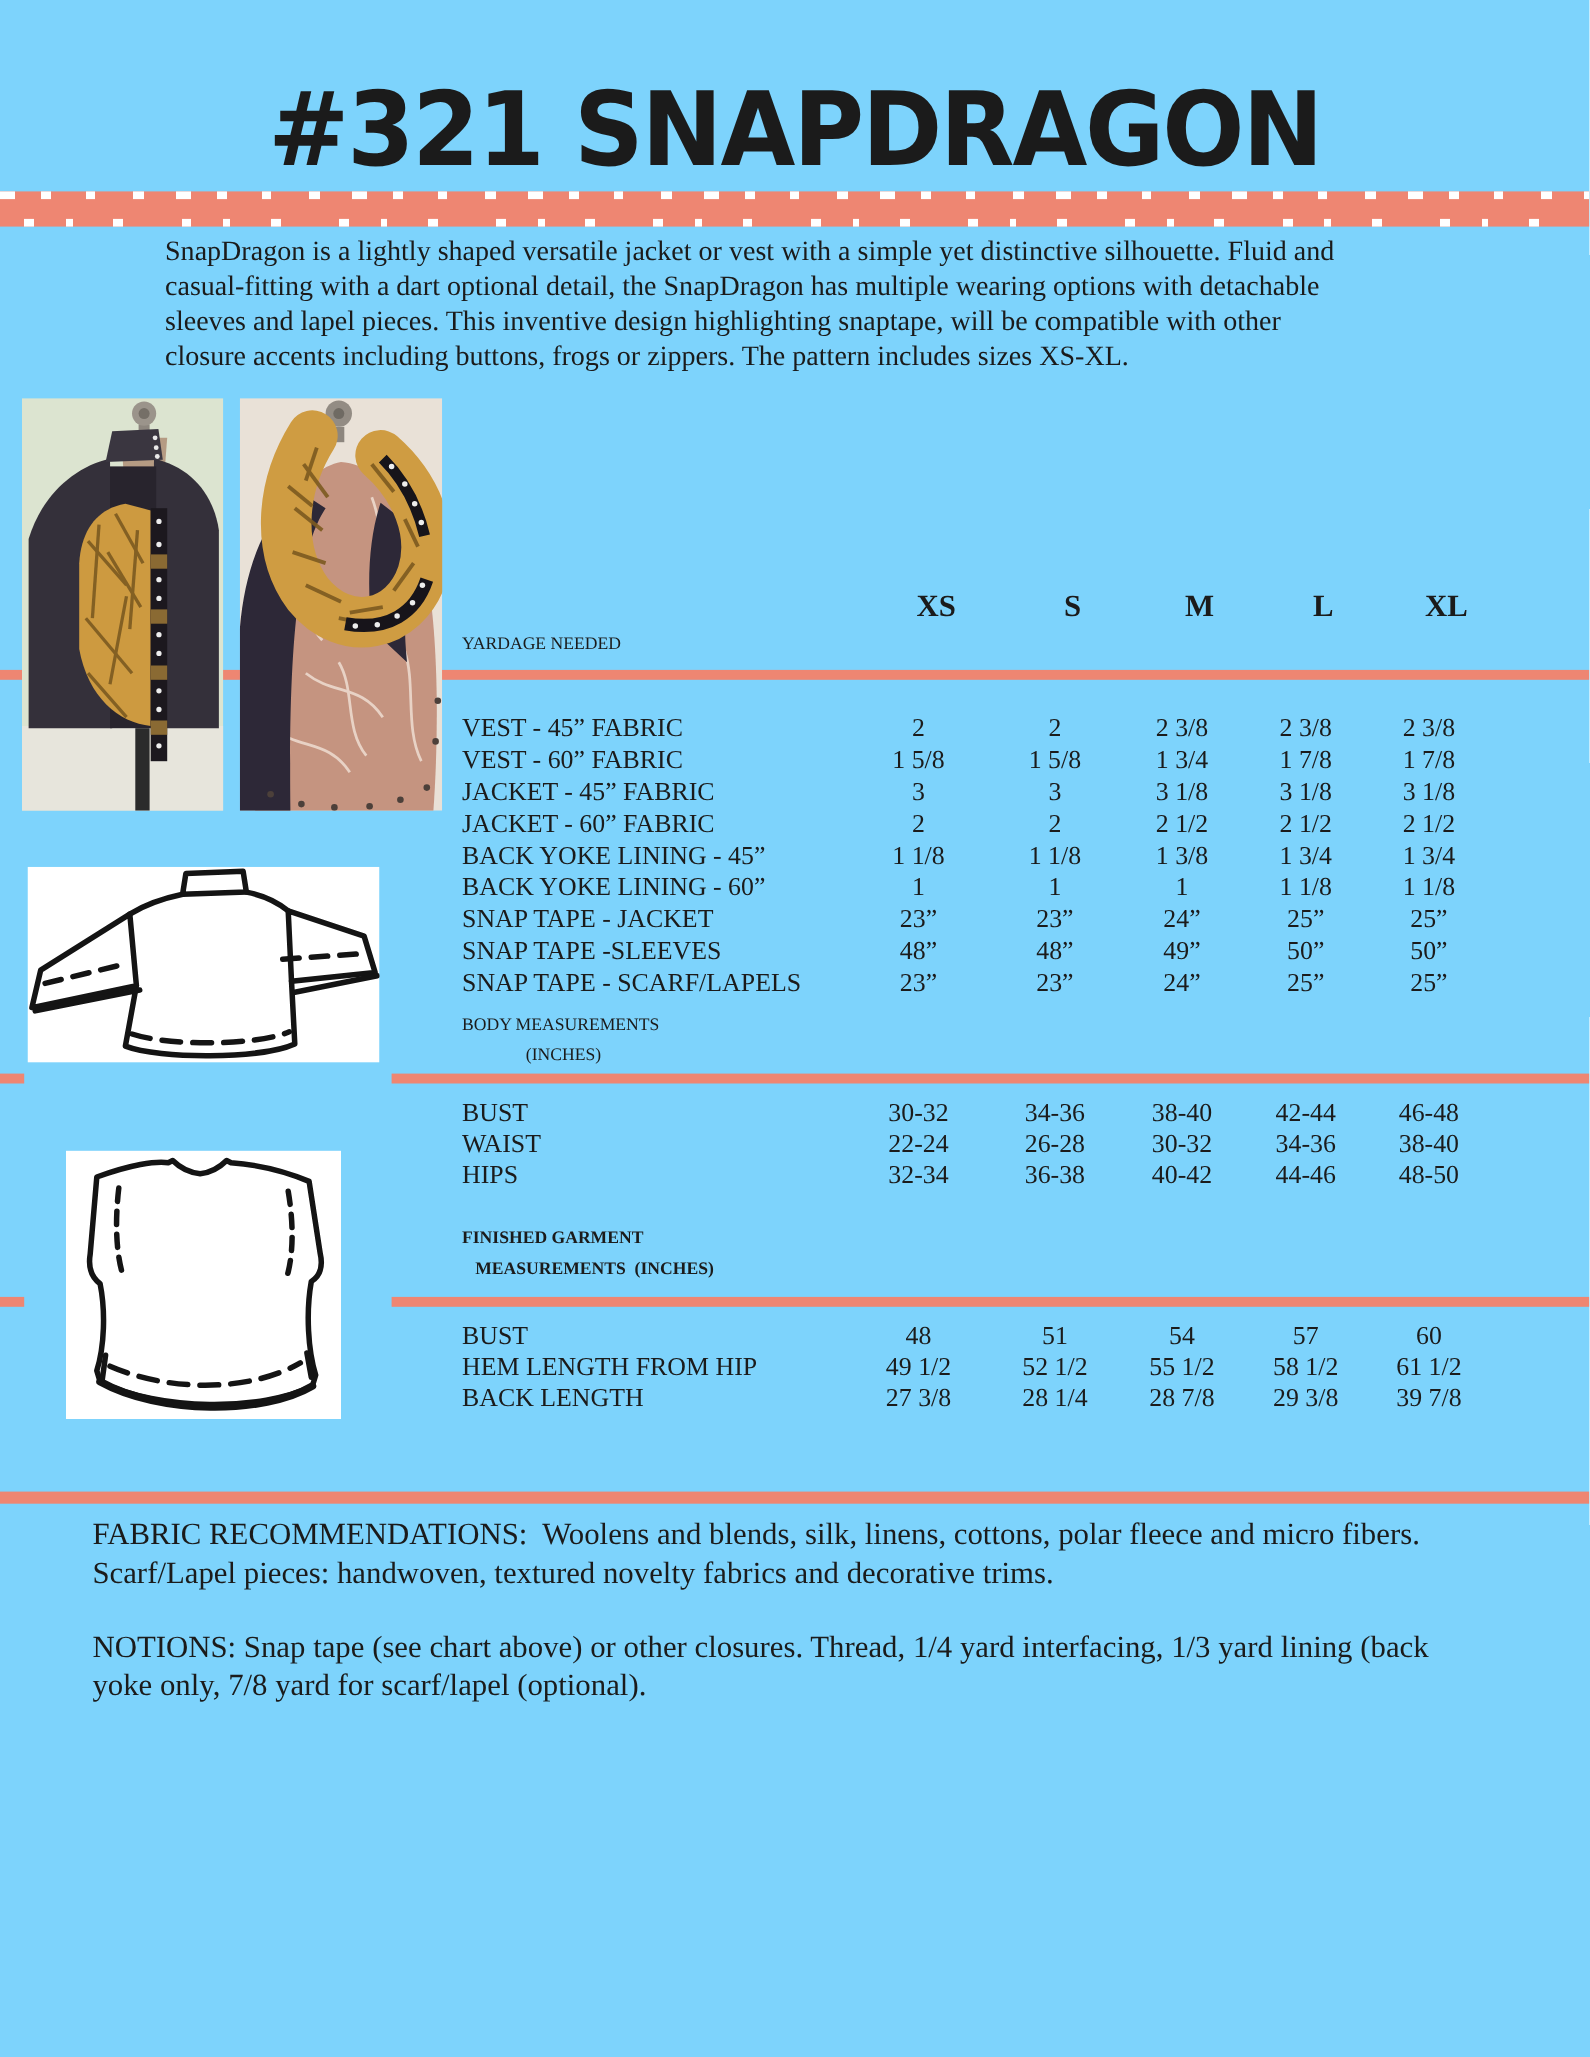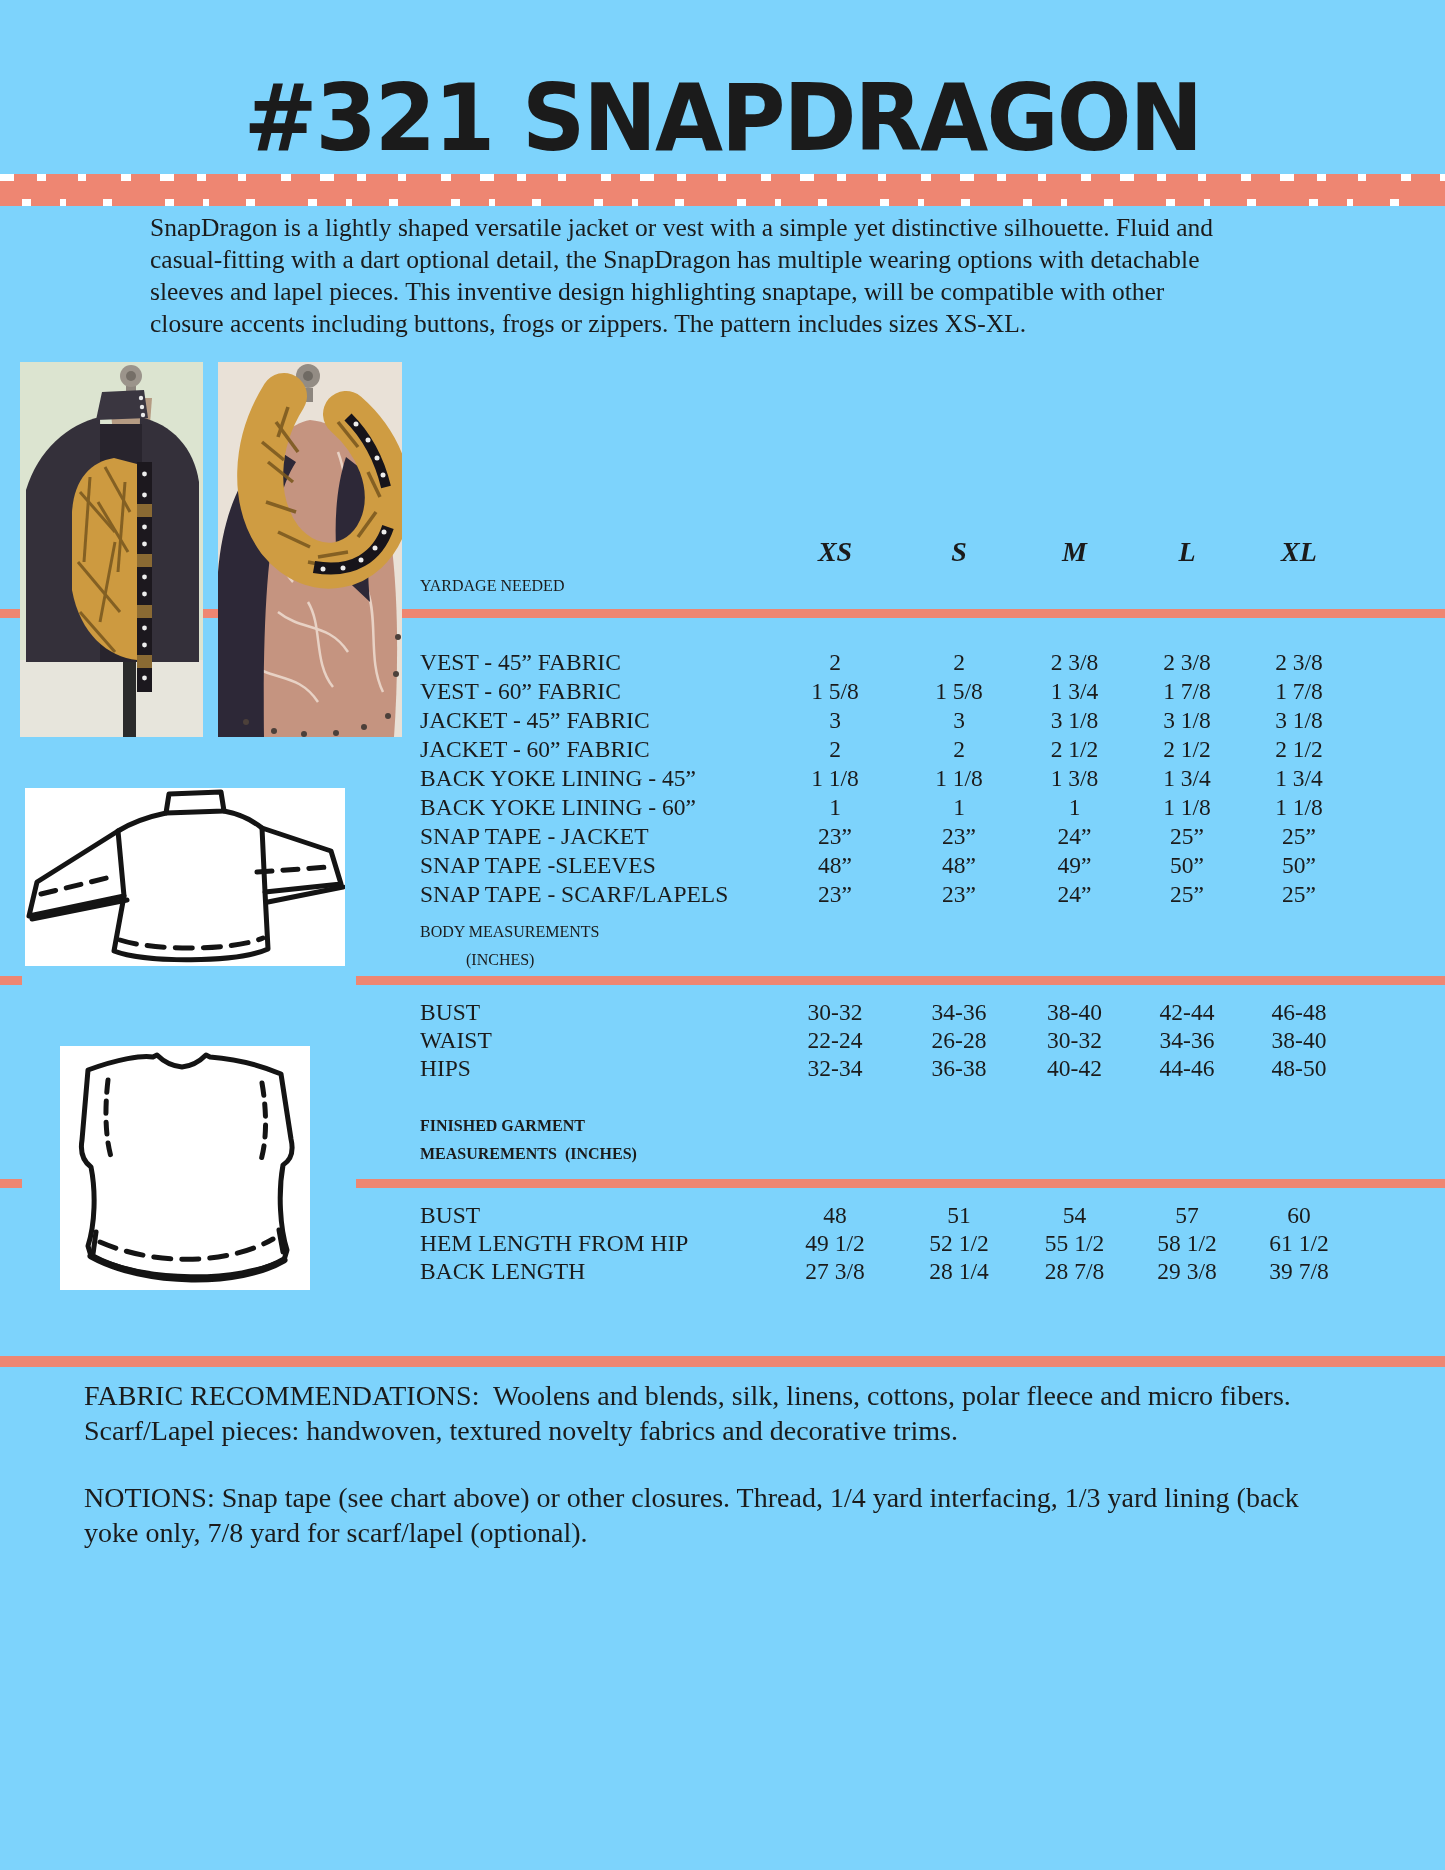--- a/index.html
+++ b/index.html
@@ -41,27 +41,27 @@
   .photo-left{left:20px;width:183px;}
   .photo-right{left:218px;width:184px;}
   .photo svg{display:block;width:100%;height:100%;}
   
   .drawing{position:absolute;z-index:1;}
   .drawing-jacket{left:25px;top:788px;width:320px;height:178px;}
   .drawing-vest{left:60px;top:1046px;width:250px;height:244px;}
   .drawing svg{display:block;width:100%;height:100%;}
   
   .grid{
-    position:absolute;left:420px;width:935px;display:grid;
-    grid-template-columns:350px 130px 118px 113px 112px 112px;align-items:center;font-style:italic;
+    position:absolute;left:436px;width:935px;display:grid;
+    grid-template-columns:350px 130px 118px 113px 112px 112px;align-items:center;
   }
   .grid .c{text-align:center;}
   .sizes-row{top:536px;height:32px;font-weight:bold;font-size:28px;}
   .sec-heading{position:absolute;left:420px;font-size:16px;line-height:28px;}
-  .sec-heading .subh{white-space:pre;}
+  .sec-heading .subh{white-space:pre;margin-left:12px;}
   .sub-indent{padding-left:46px;}
   .h-yardage{top:572px;}
   .h-body{top:918px;}
   .h-finished{top:1112px;font-weight:bold;}
   .rows{position:absolute;left:420px;width:935px;font-size:23.5px;}
   .rows .grid-row{
     display:grid;grid-template-columns:350px 130px 118px 113px 112px 112px;
     height:29px;align-items:center;position:relative;left:0;
   }
   .rows .grid-row .c{text-align:center;white-space:pre;}

